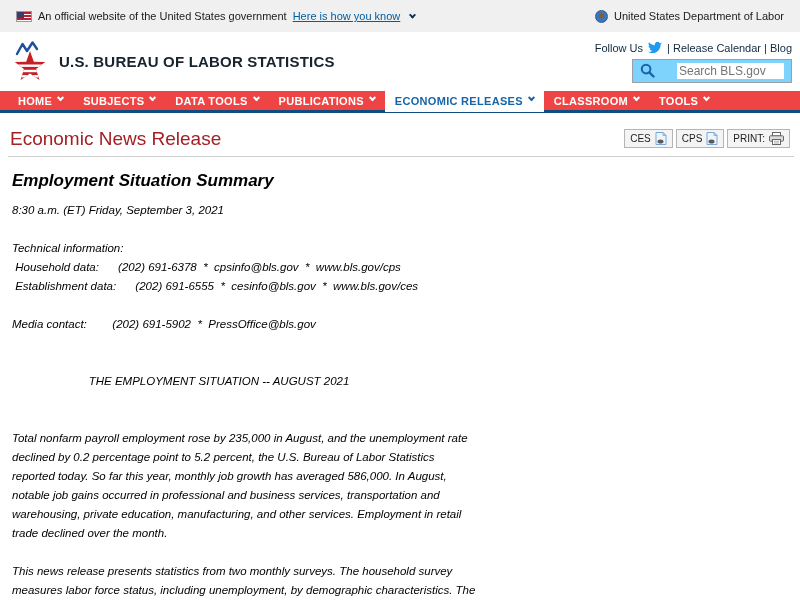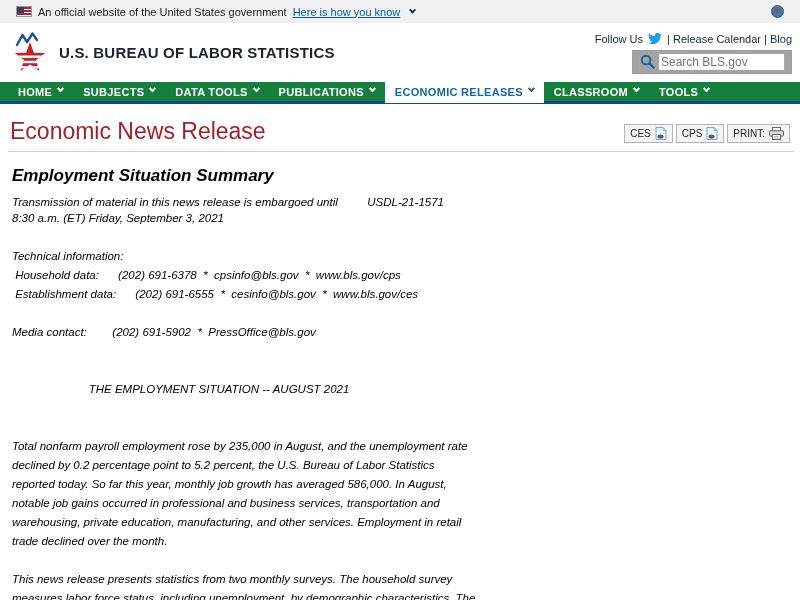--- a/index.html
+++ b/index.html
@@ -6,21 +6,21 @@
   html, body { margin: 0; padding: 0; }
   body {
     width: 800px; height: 600px; overflow: hidden;
     background: #ffffff;
     font-family: "Liberation Sans", sans-serif;
     color: #000;
   }
 
   
   .gov-banner {
-    height: 23px; background: #f0f0f0;
+    height: 32px; background: #f0f0f0;
     display: flex; align-items: center; justify-content: space-between;
     padding: 0 16px; font-size: 11px; color: #1b1b1b;
   }
   .gov-banner .left, .gov-banner .right { display: flex; align-items: center; gap: 6px; }
   .flag {
     position: relative; width: 16px; height: 11px; flex: none;
     background: repeating-linear-gradient(#b22234 0 1.6px, #fff 1.6px 3.2px);
     border: 0.5px solid #999;
   }
   .flag::before {
@@ -44,48 +44,48 @@
   .site-header {
     height: 59px; background: #fff;
     display: flex; align-items: center; justify-content: space-between;
     padding: 0 8px 0 10px;
   }
   .brand { display: flex; align-items: center; gap: 9px; }
   .agency-title { font-size: 15px; font-weight: bold; color: #17232d; letter-spacing: 0.2px; }
   .header-right { display: flex; flex-direction: column; align-items: flex-end; gap: 5px; padding-top: 1px; }
   .follow-row { display: flex; align-items: center; gap: 5px; font-size: 11px; font-weight: normal; color: #0f2940; }
   .search-box {
-    width: 160px; height: 24px; border: 1px solid #9aa0a6; background: #a3a3a3;
-    display: flex; align-items: center; gap: 4px; padding: 0 7px;
+    width: 160px; height: 24px; border: 1px solid #9aa0a6; background: #7dd3fc;
+    display: flex; align-items: center; gap: 22px; padding: 0 7px;
   }
   .search-box input {
     border: none; outline: none; width: 100%;
     font-family: "Liberation Sans", sans-serif; font-size: 12px; color: #444;
   }
   .search-box input::placeholder { color: #757575; }
 
   
   .main-nav {
-    height: 22px; background: #15803d; border-bottom: 3px solid #0d4d80;
+    height: 22px; background: #ef4444; border-bottom: 3px solid #0d4d80;
     display: flex; align-items: center; padding: 0 8px;
   }
   .nav-item {
     color: #fff; font-size: 11px; font-weight: bold; letter-spacing: 0.3px;
     padding: 5px 10px; display: flex; align-items: center; gap: 6px; cursor: pointer;
     white-space: nowrap;
   }
   .nav-item .chev { transform: rotate(45deg) translate(-2px,-2px); }
   .nav-item.active { background: #fff; color: #1665a8; }
 
   
   .title-row {
     display: flex; justify-content: space-between; align-items: flex-end;
     padding: 16px 10px 8px 10px;
   }
-  .page-title { font-size: 23px; font-weight: normal; color: #a42025; margin: 0; line-height: 1; }
+  .page-title { font-size: 19px; font-weight: normal; color: #a42025; margin: 0; line-height: 1; }
   .btn-group { display: flex; align-items: center; }
   .mini-btn {
     border: 1px solid #b5b5b5; background: #f4f4f4; color: #222;
     font-size: 10px; padding: 2px 5px; margin-left: 3px;
     display: flex; align-items: center; gap: 4px; cursor: pointer; line-height: 1.3;
   }
   .rule { border: none; border-top: 1px solid #cfcfcf; margin: 0 6px 0 8px; }
 
   
   .article { padding: 12px 12px 0 12px; font-style: italic; }
@@ -106,20 +106,21 @@
 
 <div class="gov-banner">
   <div class="left">
     <span class="flag"></span>
     <span>An official website of the United States government</span>
     <span class="how-link">Here is how you know</span>
     <span class="chev banner-chev"></span>
   </div>
   <div class="right">
     <span class="dol-seal"></span>
+    <span>United States Department of Labor</span>
   </div>
 </div>
 
 <div class="site-header">
   <div class="brand">
     <span>
       <svg width="40" height="44" viewBox="0 0 40 44">
         <defs>
           <clipPath id="starclip">
             <path d="M20,11 L23.8,21.8 L35.2,22.1 L26.1,29 L29.4,39.9 L20,33.4 L10.6,39.9 L13.9,29 L4.8,22.1 L16.2,21.8 Z"></path>
@@ -223,24 +224,20 @@
           <line x1="5" y1="11" x2="10" y2="11" stroke="#999" stroke-width="0.8"></line>
         </svg>
       </span>
     </div>
   </div>
 </div>
 <hr class="rule">
 
 <div class="article">
   <h2>Employment Situation Summary</h2>
-  <div class="embargo-row">
-    <span>Transmission of material in this news release is embargoed until</span>
-    <span>USDL-21-1571</span>
-  </div>
   <pre class="release-body">8:30 a.m. (ET) Friday, September 3, 2021
 
 Technical information:
  Household data:      (202) 691-6378  *  cpsinfo@bls.gov  *  www.bls.gov/cps
  Establishment data:      (202) 691-6555  *  cesinfo@bls.gov  *  www.bls.gov/ces
 
 Media contact:        (202) 691-5902  *  PressOffice@bls.gov
 
 
                         THE EMPLOYMENT SITUATION -- AUGUST 2021

